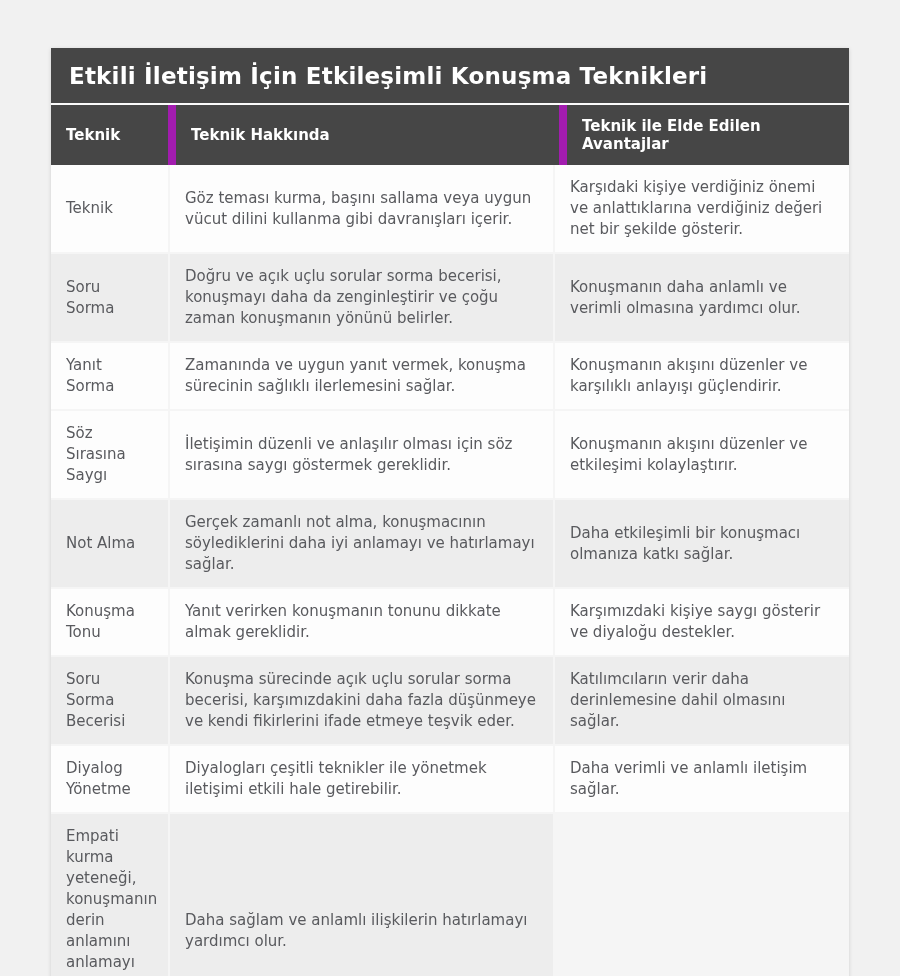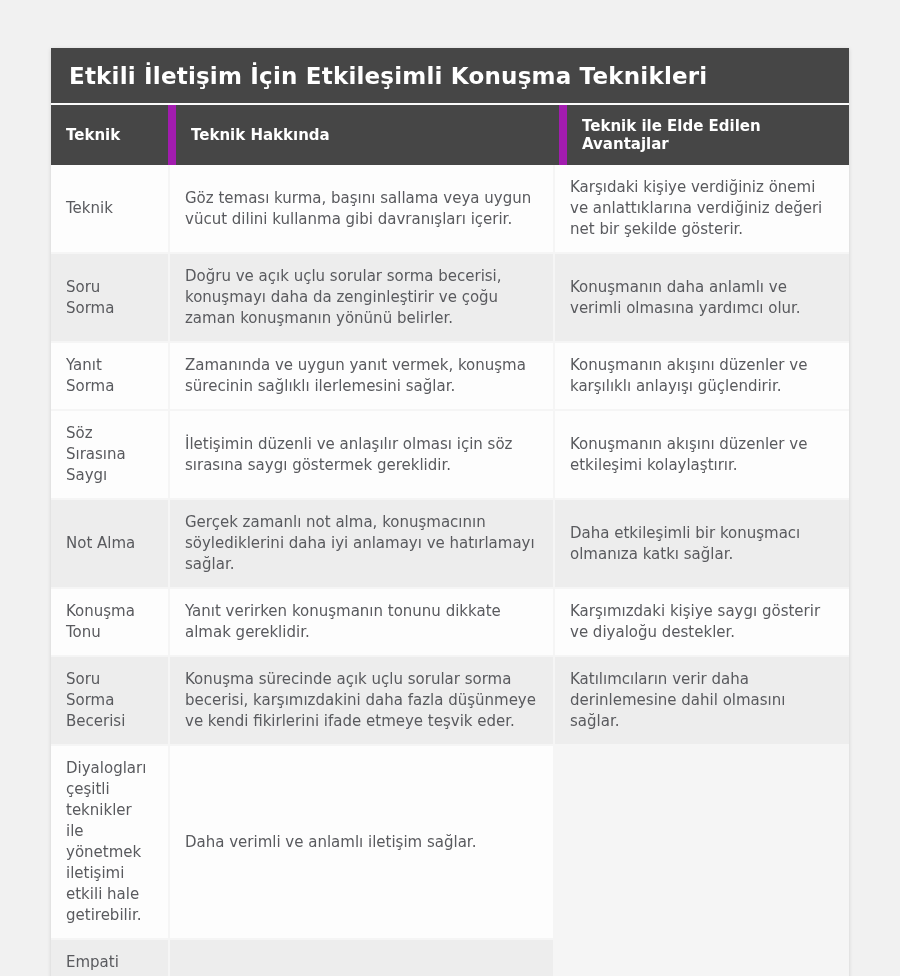--- a/index.html
+++ b/index.html
@@ -109,20 +109,21 @@
       <div class="cell">Konuşma Tonu</div>
       <div class="cell">Yanıt verirken konuşmanın tonunu dikkate almak gereklidir.</div>
       <div class="cell">Karşımızdaki kişiye saygı gösterir ve diyaloğu destekler.</div>
     </div>
     <div class="row alt">
       <div class="cell">Soru Sorma Becerisi</div>
       <div class="cell">Konuşma sürecinde açık uçlu sorular sorma becerisi, karşımızdakini daha fazla düşünmeye ve kendi fikirlerini ifade etmeye teşvik eder.</div>
       <div class="cell">Katılımcıların verir daha derinlemesine dahil olmasını sağlar.</div>
     </div>
     <div class="row">
+      <div class="cell">Diyalog Yönetme</div>
       <div class="cell">Diyalogları çeşitli teknikler ile yönetmek iletişimi etkili hale getirebilir.</div>
       <div class="cell">Daha verimli ve anlamlı iletişim sağlar.</div>
     </div>
     <div class="row alt">
       <div class="cell">Empati kurma yeteneği, konuşmanın derin anlamını anlamayı ve saygıyı artırmayı sağlar.</div>
       <div class="cell">Daha sağlam ve anlamlı ilişkilerin hatırlamayı yardımcı olur.</div>
     </div>
   </div>
 </div>
 

